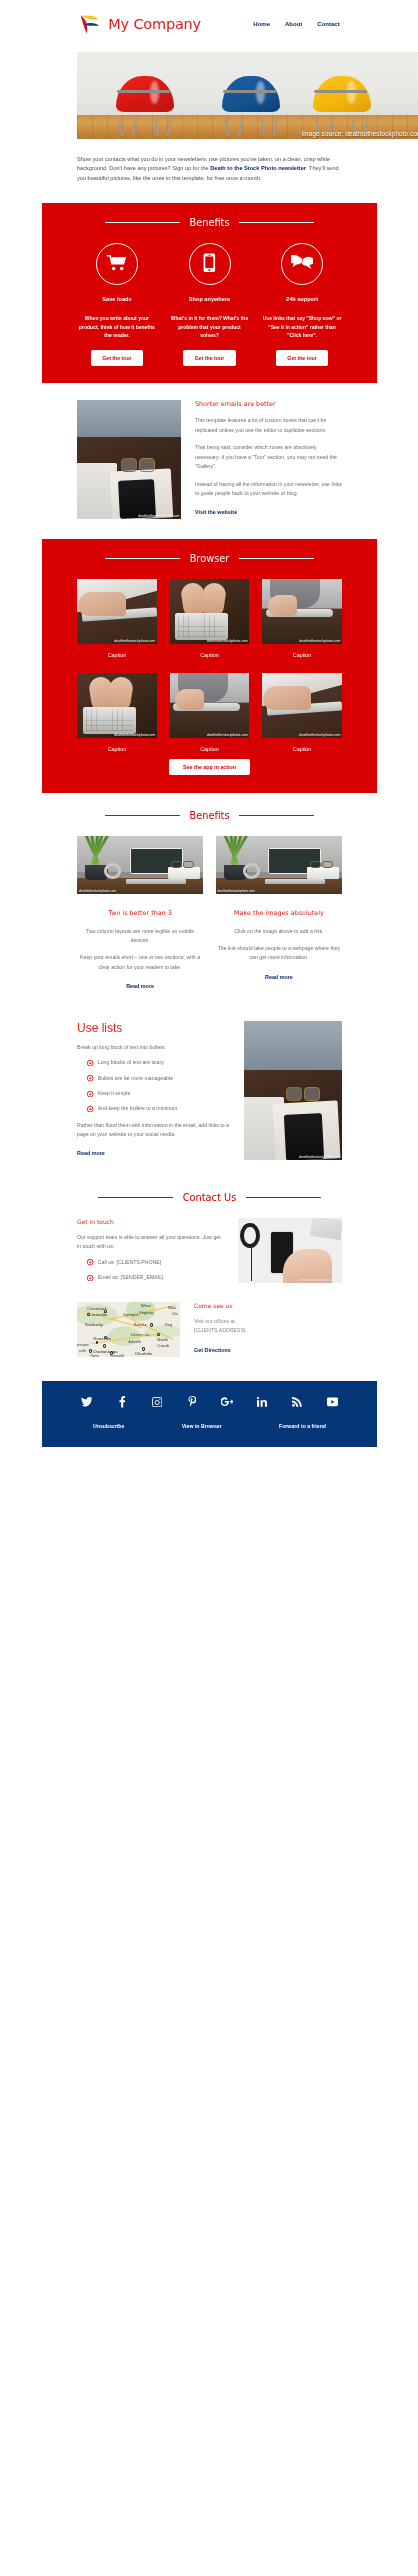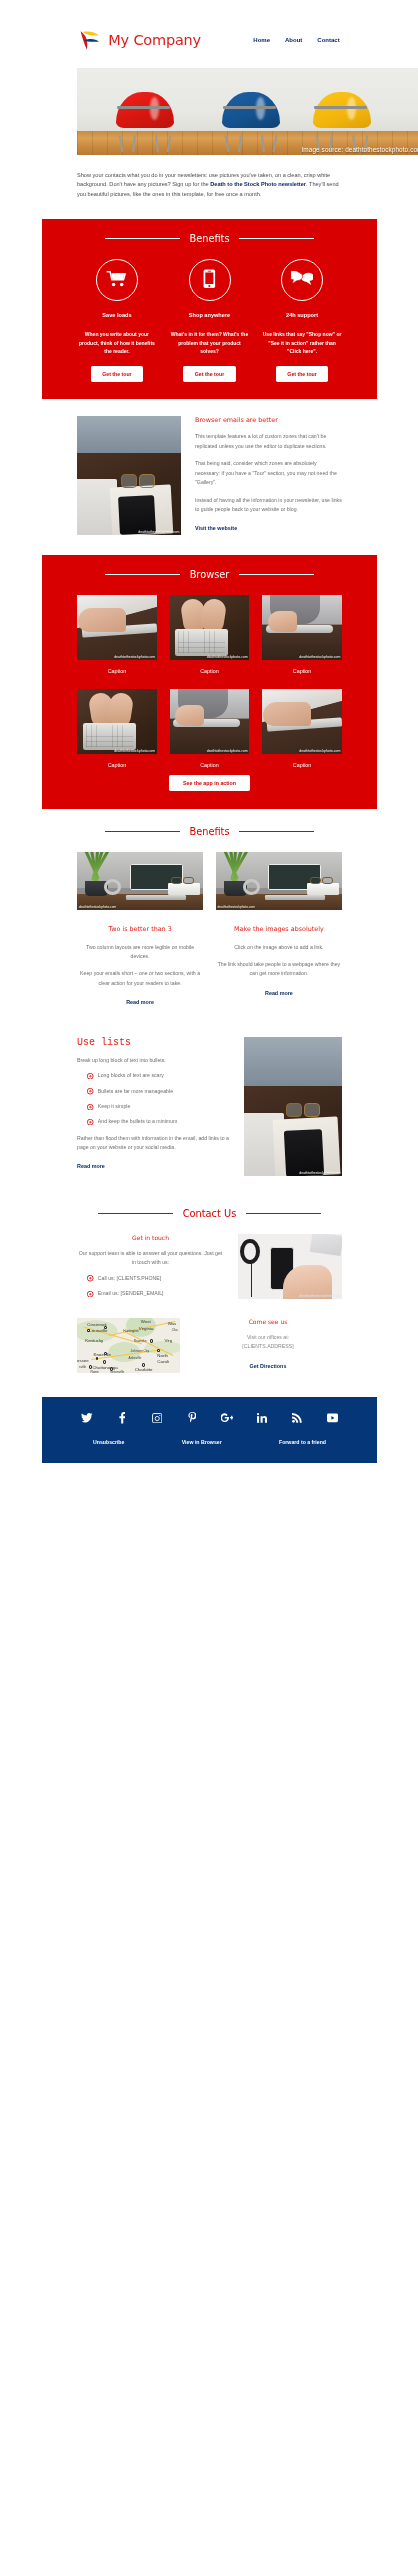--- a/index.html
+++ b/index.html
@@ -2,21 +2,21 @@
 <html style="font-size:9.3px"><head>
 <meta charset="utf-8">
 <style>
   * { box-sizing: border-box; margin: 0; padding: 0; }
   body {
     width: 419px;
     background: #ffffff;
     font-family: "Liberation Sans", sans-serif;
     -webkit-font-smoothing: antialiased;
   }
-  .page { width: 335px; margin: 16px auto; background: #fff; }
+  .page { width: 335px; margin: 0 auto; background: #fff; }
 
   
   .header {
     padding: 12.7px 35px 16px 35px;
     display: flex;
     align-items: center;
     justify-content: space-between;
   }
   .brand { display: flex; align-items: center; gap: 5.8px; }
   .logo-mark { width: 25.5px; height: 23px; flex: 0 0 25.5px; }
@@ -230,30 +230,30 @@
   .lap-photo .gl b:nth-child(1){ left:0; } .lap-photo .gl b:nth-child(2){ left:12.7px; }
   .lap-photo .credit { position:absolute; left:1.7px; bottom:1.2px; color:#fff; font-size:3.2px;
     text-shadow:0 0.6px 0.6px rgba(0,0,0,.5); }
   .col2 h4 { color:#E32119; font-size:6.4px; font-weight:400; margin:15px 0 9.3px;
     font-family:"DejaVu Sans", sans-serif; }
   .col2 p { color:#6E6E6E; font-size:5.2px; line-height:1.8; margin-bottom:8px; }
 
   
   .lists-sec { padding: 16px 35px 17.4px 35px; display:flex; gap:14px; }
   .lists-sec .txt { flex: 1; }
-  .lists-sec h3 { color:#E32119; font-size:10px; font-weight:400; margin-bottom:8px;
-    font-family:Liberation Mono, monospace; }
+  .lists-sec h3 { color:#E32119; font-size:12px; font-weight:400; margin-bottom:8px;
+    font-family:Liberation Sans, sans-serif; }
   .lists-sec p { color:#6E6E6E; font-size:5.2px; line-height:1.8; margin-bottom:7px; }
   ul.bullets { list-style:none; margin:0 0 8px 10.4px; }
   ul.bullets li { color:#6E6E6E; font-size:5.2px; line-height:1.5; margin-bottom:7.5px;
     display:flex; align-items:center; gap:4px; }
   .arrow-ico { flex:0 0 6.4px; width:6.4px; height:6.4px; }
 
   
-  .contact-sec { padding: 15px 35px 5.8px 35px; text-align: center; }
+  .contact-sec { padding: 15px 35px 5.8px 35px; }
   .contact-row { display:flex; gap:14px; margin-top:15px; }
   .contact-row .txt { flex:1; }
   .contact-row h4 { color:#E32119; font-size:6px; font-weight:400; margin-bottom:7.5px;
     font-family:"DejaVu Sans", sans-serif; }
   .contact-row p { color:#6E6E6E; font-size:5.2px; line-height:1.8; margin-bottom:7px; }
   .phone-photo { position:relative; width:104px; height:65px; overflow:hidden; flex:0 0 104px; }
   .phone-photo .bg { position:absolute; inset:0; background:#F0EFED; }
   .phone-photo .hpad { position:absolute; left:2.3px; top:4.6px; width:19.7px; height:25.5px;
     border:4.6px solid #1E1E20; border-radius:50%; }
   .phone-photo .cord { position:absolute; left:12.7px; top:29px; width:1.2px; height:34px; background:#2A2A2C; }
@@ -435,21 +435,21 @@
       <div class="laptop"></div>
         <div class="book"></div>
         <div class="phone"></div>
       <div class="glasses">
           <b></b>
           <b></b>
         </div>
       <div class="credit">deathtothestockphoto.com</div>
     </div>
     <div class="txt">
-      <h3>Browser emails are better</h3>
+      <h3>Shorter emails are better</h3>
       <p>This template features a lot of custom zones that can't be replicated unless you use the editor to duplicate sections.</p>
       <p>That being said, consider which zones are absolutely necessary: if you have a "Tour" section, you may not need the "Gallery".</p>
       <p>Instead of having all the information in your newsletter, use links to guide people back to your website or blog.</p>
       <a class="link-blue" href="#">Visit the website</a>
     </div>
   </div>
 
   <div class="red-sec">
     <div class="sec-head">
       <span class="rule"></span>

